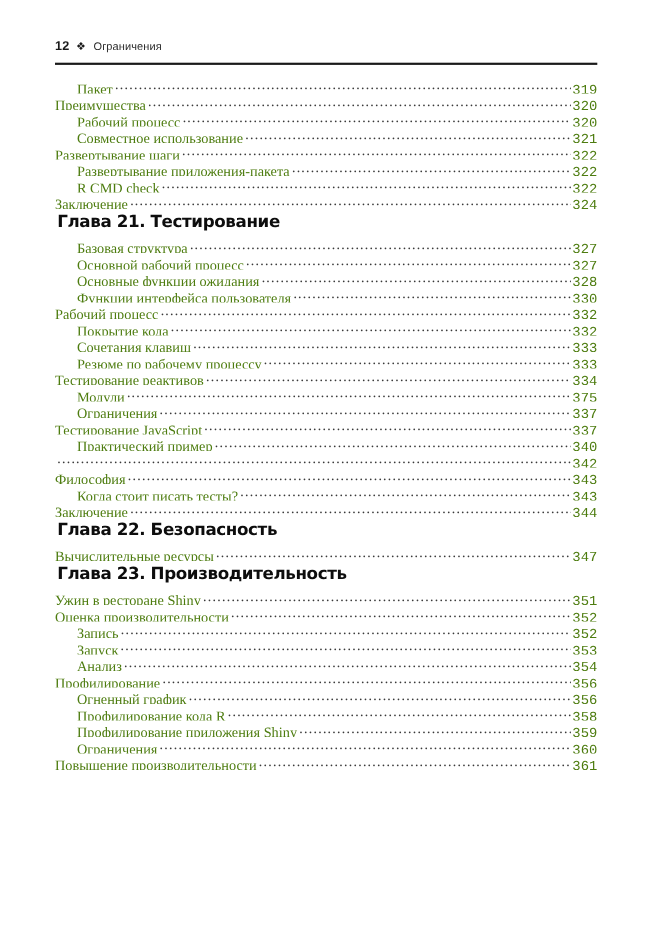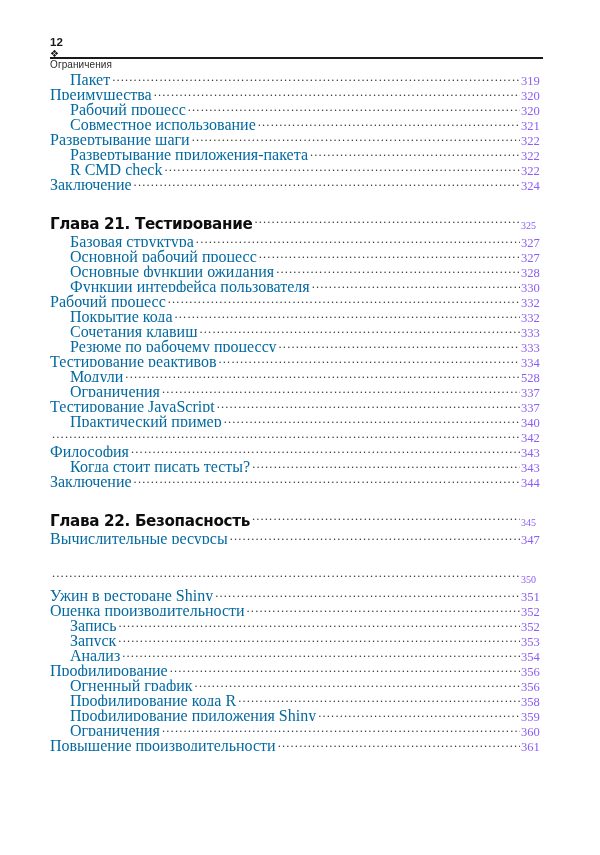--- a/index.html
+++ b/index.html
@@ -31,21 +31,20 @@
     position: absolute;
     left: 50px;
     top: 36px;
     width: 493px;
     display: flex;
     align-items: baseline;
     font-family: "Liberation Sans", "DejaVu Sans", sans-serif;
     font-size: 10.5px;
     color: #1a1a1a;
     letter-spacing: 0.1px;
-    flex-direction: column;
   }
   .folio {
     font-weight: bold;
     font-size: 11.5px;
     margin-right: 6px;
   }
   .header-ornament {
     font-size: 10px;
     color: #1a1a1a;
     margin-right: 7px;
@@ -78,23 +77,23 @@
     align-items: baseline;
     width: 100%;
     line-height: 15px;
     height: 15px;
     white-space: nowrap;
     overflow: hidden;
   }
 
   .toc-label {
     flex: 0 0 auto;
-    font-size: 16px;
+    font-size: 13px;
     font-family: "Liberation Serif", "DejaVu Serif", serif;
-    color: #0369a1;
+    color: #4d7c0f;
   }
 
   .toc-dots {
     flex: 1 1 auto;
     overflow: hidden;
     margin: 0 1px 0 2px;
     position: relative;
     height: 15px;
   }
   .toc-dots::after {
@@ -106,35 +105,36 @@
     line-height: 15px;
     position: absolute;
     left: 0;
     top: 0;
     white-space: nowrap;
   }
 
   .toc-page {
     flex: 0 0 auto;
     font-size: 12.6px;
-    color: #8b5cf6;
+    color: #4d7c0f;
+    text-align: right;
     min-width: 22px;
-    font-family: Liberation Serif, serif;
+    font-family: Liberation Mono, monospace;
   }
 
   
   .lvl-1 .toc-label { padding-left: 0px; }
   .lvl-2 .toc-label { padding-left: 20px; }
 
   
   .toc-row.chapter {
     height: 22px;
     line-height: 22px;
-    margin-top: 17px;
     margin-bottom: 3px;
+    flex-direction: column;
   }
   .toc-row.chapter .toc-label {
     font-family: "DejaVu Sans", "Liberation Sans", sans-serif;
     font-weight: bold;
     font-size: 15.2px;
     letter-spacing: -0.35px;
     color: #0d0d0d;
   }
   .toc-row.chapter .toc-dots { height: 22px; }
   .toc-row.chapter .toc-dots::after {
@@ -248,21 +248,21 @@
         <span class="toc-page">333</span>
       </div>
       <div class="toc-row lvl-1">
         <span class="toc-label">Тестирование реактивов</span>
         <span class="toc-dots"></span>
         <span class="toc-page">334</span>
       </div>
       <div class="toc-row lvl-2">
         <span class="toc-label">Модули</span>
         <span class="toc-dots"></span>
-        <span class="toc-page">528</span>
+        <span class="toc-page">375</span>
       </div>
       <div class="toc-row lvl-2">
         <span class="toc-label">Ограничения</span>
         <span class="toc-dots"></span>
         <span class="toc-page">337</span>
       </div>
       <div class="toc-row lvl-1">
         <span class="toc-label">Тестирование JavaScript</span>
         <span class="toc-dots"></span>
         <span class="toc-page">337</span>
@@ -295,20 +295,21 @@
         <span class="toc-label">Глава 22. Безопасность</span>
         <span class="toc-dots"></span>
         <span class="toc-page">345</span>
       </div>
       <div class="toc-row lvl-1">
         <span class="toc-label">Вычислительные ресурсы</span>
         <span class="toc-dots"></span>
         <span class="toc-page">347</span>
       </div>
       <div class="toc-row lvl-1 chapter">
+        <span class="toc-label">Глава 23. Производительность</span>
         <span class="toc-dots"></span>
         <span class="toc-page">350</span>
       </div>
       <div class="toc-row lvl-1">
         <span class="toc-label">Ужин в ресторане Shiny</span>
         <span class="toc-dots"></span>
         <span class="toc-page">351</span>
       </div>
       <div class="toc-row lvl-1">
         <span class="toc-label">Оценка производительности</span>

